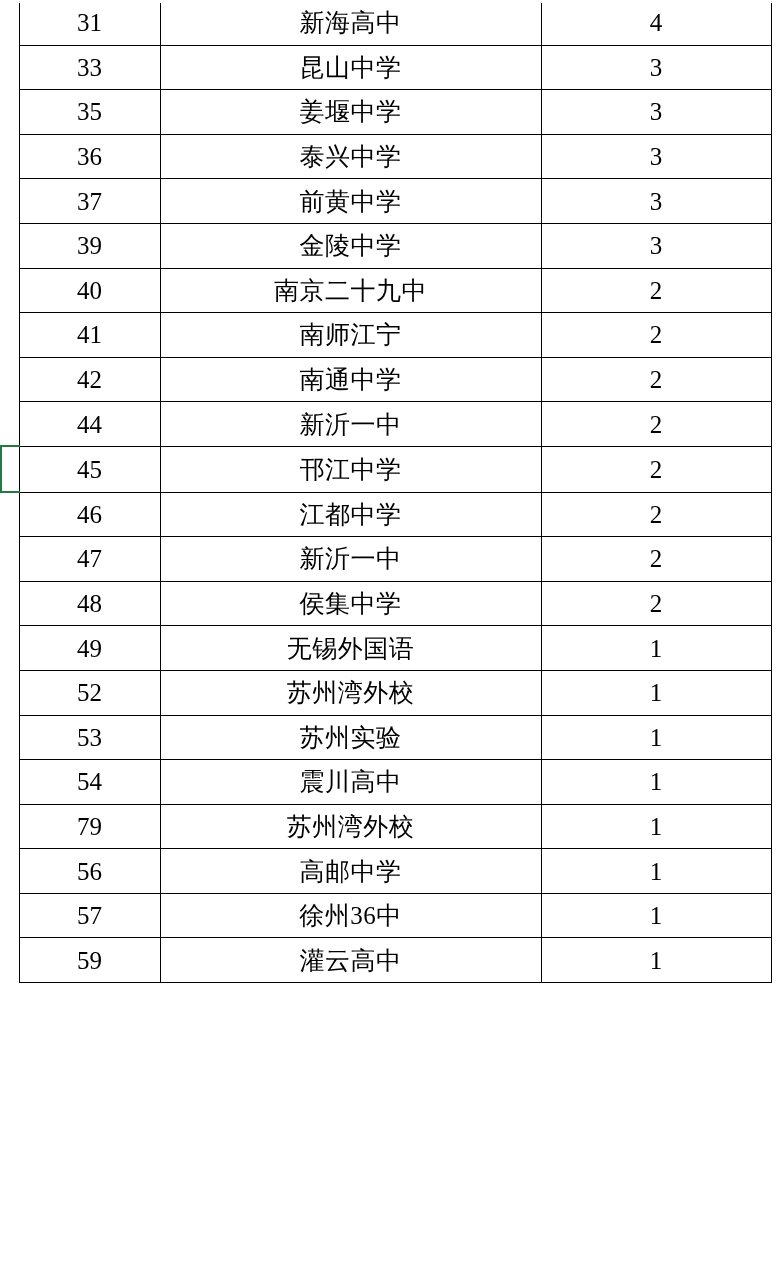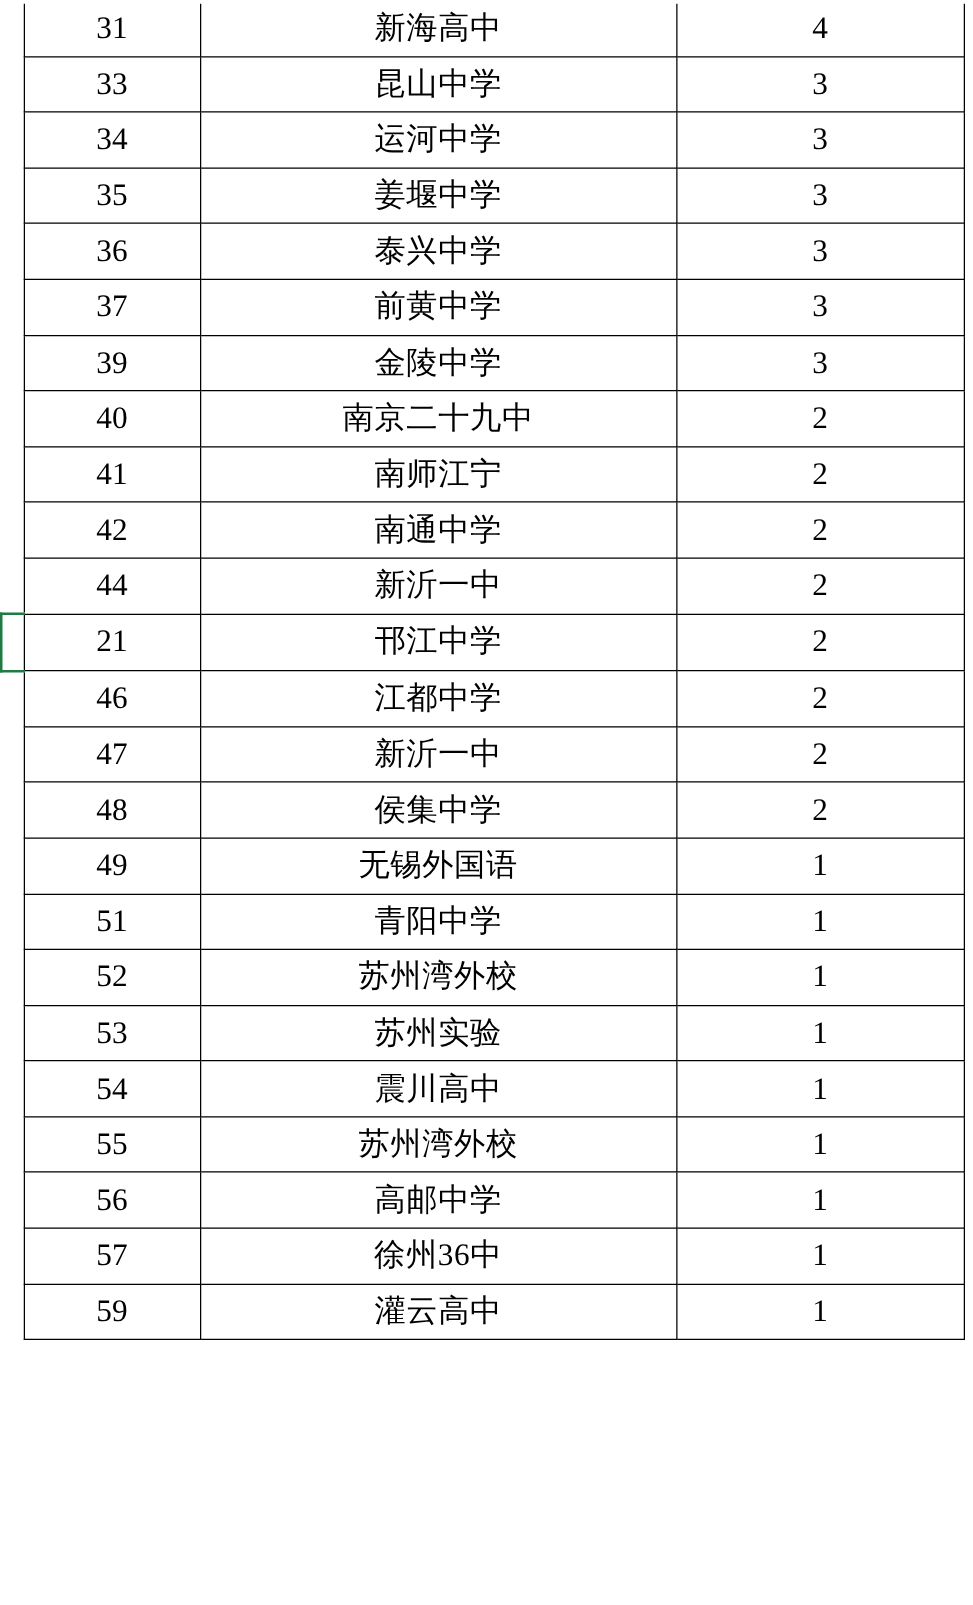--- a/index.html
+++ b/index.html
@@ -105,27 +105,20 @@
         </tr>
         <tr>
           <td class="gutter-left"></td>
           <td class="cell rank">33</td>
           <td class="cell school">昆山中学</td>
           <td class="cell count">3</td>
           <td class="gutter-right"></td>
         </tr>
         <tr>
           <td class="gutter-left"></td>
-          <td class="cell rank">34</td>
-          <td class="cell school">运河中学</td>
-          <td class="cell count">3</td>
-          <td class="gutter-right"></td>
-        </tr>
-        <tr>
-          <td class="gutter-left"></td>
           <td class="cell rank">35</td>
           <td class="cell school">姜堰中学</td>
           <td class="cell count">3</td>
           <td class="gutter-right"></td>
         </tr>
         <tr>
           <td class="gutter-left"></td>
           <td class="cell rank">36</td>
           <td class="cell school">泰兴中学</td>
           <td class="cell count">3</td>
@@ -168,21 +161,21 @@
         </tr>
         <tr>
           <td class="gutter-left"></td>
           <td class="cell rank">44</td>
           <td class="cell school">新沂一中</td>
           <td class="cell count">2</td>
           <td class="gutter-right"></td>
         </tr>
         <tr>
           <td class="gutter-left selected"></td>
-          <td class="cell rank">21</td>
+          <td class="cell rank">45</td>
           <td class="cell school">邗江中学</td>
           <td class="cell count">2</td>
           <td class="gutter-right"></td>
         </tr>
         <tr>
           <td class="gutter-left"></td>
           <td class="cell rank">46</td>
           <td class="cell school">江都中学</td>
           <td class="cell count">2</td>
           <td class="gutter-right"></td>
@@ -203,27 +196,20 @@
         </tr>
         <tr>
           <td class="gutter-left"></td>
           <td class="cell rank">49</td>
           <td class="cell school">无锡外国语</td>
           <td class="cell count">1</td>
           <td class="gutter-right"></td>
         </tr>
         <tr>
           <td class="gutter-left"></td>
-          <td class="cell rank">51</td>
-          <td class="cell school">青阳中学</td>
-          <td class="cell count">1</td>
-          <td class="gutter-right"></td>
-        </tr>
-        <tr>
-          <td class="gutter-left"></td>
           <td class="cell rank">52</td>
           <td class="cell school">苏州湾外校</td>
           <td class="cell count">1</td>
           <td class="gutter-right"></td>
         </tr>
         <tr>
           <td class="gutter-left"></td>
           <td class="cell rank">53</td>
           <td class="cell school">苏州实验</td>
           <td class="cell count">1</td>
@@ -231,21 +217,21 @@
         </tr>
         <tr>
           <td class="gutter-left"></td>
           <td class="cell rank">54</td>
           <td class="cell school">震川高中</td>
           <td class="cell count">1</td>
           <td class="gutter-right"></td>
         </tr>
         <tr>
           <td class="gutter-left"></td>
-          <td class="cell rank">55</td>
+          <td class="cell rank">79</td>
           <td class="cell school">苏州湾外校</td>
           <td class="cell count">1</td>
           <td class="gutter-right"></td>
         </tr>
         <tr>
           <td class="gutter-left"></td>
           <td class="cell rank">56</td>
           <td class="cell school">高邮中学</td>
           <td class="cell count">1</td>
           <td class="gutter-right"></td>

